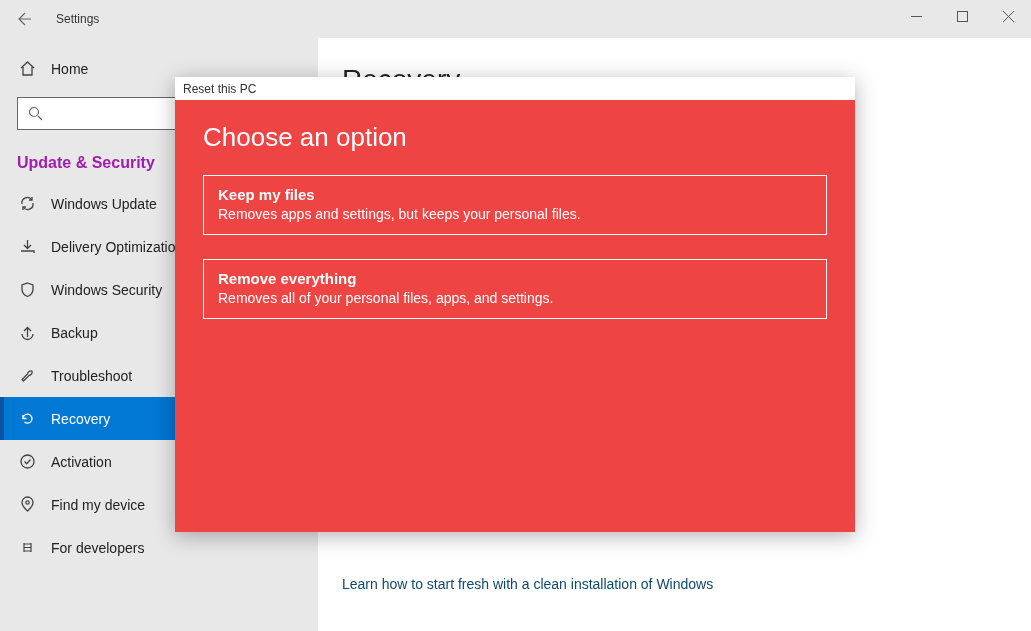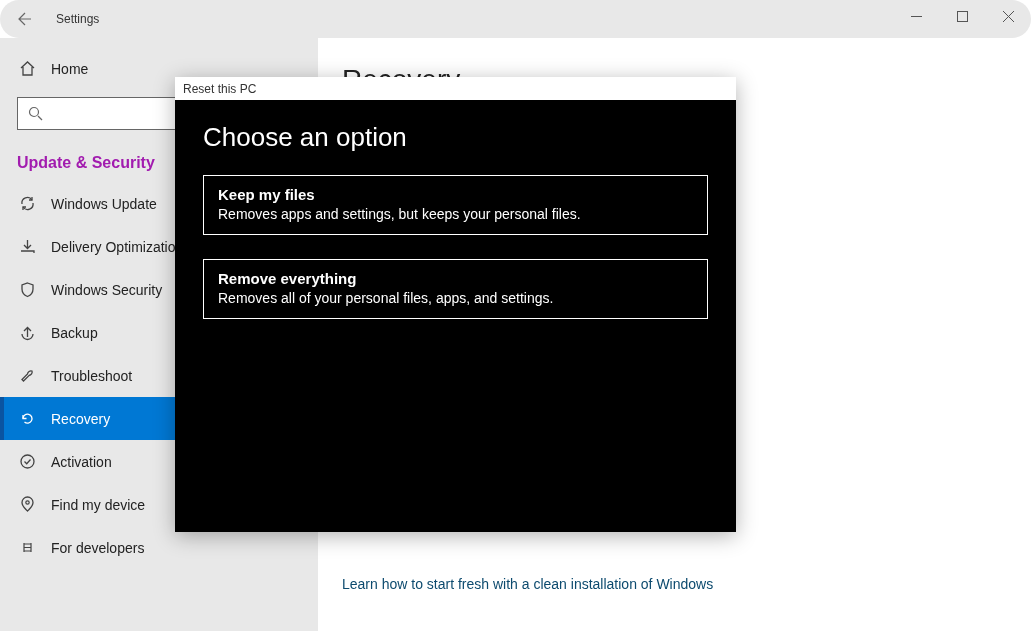--- a/index.html
+++ b/index.html
@@ -1,19 +1,19 @@
 <!DOCTYPE html>
 <html><head>
   <meta charset="utf-8">
   <style>
     * { margin: 0; padding: 0; box-sizing: border-box; font-family: "Segoe UI", Tahoma, sans-serif; }
     body { width: 1031px; height: 631px; position: relative; overflow: hidden; background: #fff; }
 
     
-    .titlebar { height: 38px; display: flex; align-items: center; padding-left: 12px; background: #e8e8e8; border-radius: 19px; }
+    .titlebar { height: 38px; display: flex; align-items: center; padding-left: 12px; background: #e8e8e8; }
     .titlebar .back-arrow { width: 24px; height: 24px; display: flex; align-items: center; justify-content: center; cursor: pointer; }
     .titlebar .title-text { margin-left: 20px; font-size: 12px; color: #333; }
     .titlebar .win-controls { position: absolute; right: 0; top: 0; display: flex; height: 38px; }
     .titlebar .win-btn { width: 46px; height: 32px; display: flex; align-items: center; justify-content: center; cursor: pointer; }
 
     
     .main { display: flex; height: calc(100% - 38px); }
 
     
     .sidebar { width: 318px; background: #e8e8e8; padding-top: 12px; }
@@ -35,21 +35,21 @@
     .nav-item.active .label { color: #fff; }
     .nav-item.active::before { content:""; position:absolute; left:0; top:0; bottom:0; width:4px; background:#0a54a1; }
     .nav-item.active svg path, .nav-item.active svg polyline { stroke:#fff; }
 
     
     .content { flex: 1; background: #fff; padding: 26px 24px; }
     .content h1 { font-size: 28px; font-weight: 400; color: #222; }
     .content .link { color: #0c4a6e; font-size: 14px; margin-top: 480px; display:block; cursor:pointer; }
 
     
-    .modal { position: absolute; left: 175px; top: 77px; width: 561px; height: 455px; background: #000000; box-shadow: 0 4px 20px rgba(0,0,0,0.3); }
+    .modal { position: absolute; left: 175px; top: 77px; width: 680px; height: 455px; background: #ef4444; box-shadow: 0 4px 20px rgba(0,0,0,0.3); }
     .modal-titlebar { height: 23px; background: #fff; display: flex; align-items: center; padding-left: 8px; font-size: 12px; color:#333; }
     .modal-body { padding: 22px 28px; color: #fff; position: relative; height: calc(100% - 23px); }
     .modal-heading { font-size: 26px; font-weight: 400; margin-bottom: 22px; }
     .option-box { border: 1px solid #fff; padding: 10px 14px 12px; margin-bottom: 24px; cursor:pointer; }
     .option-title { font-weight: 600; font-size: 15px; }
     .option-desc { font-size: 14px; margin-top: 3px; }
     .modal-footer { position: absolute; bottom: 22px; left: 28px; right: 28px; display:flex; justify-content: space-between; align-items:center; }
     .help-link { color:#fff; text-decoration: underline; font-size: 14px; cursor: pointer; }
     .cancel-btn { border: 2px solid #fff; color: #fff; background: transparent; padding: 6px 22px; font-size: 14px; cursor:pointer; }
 

